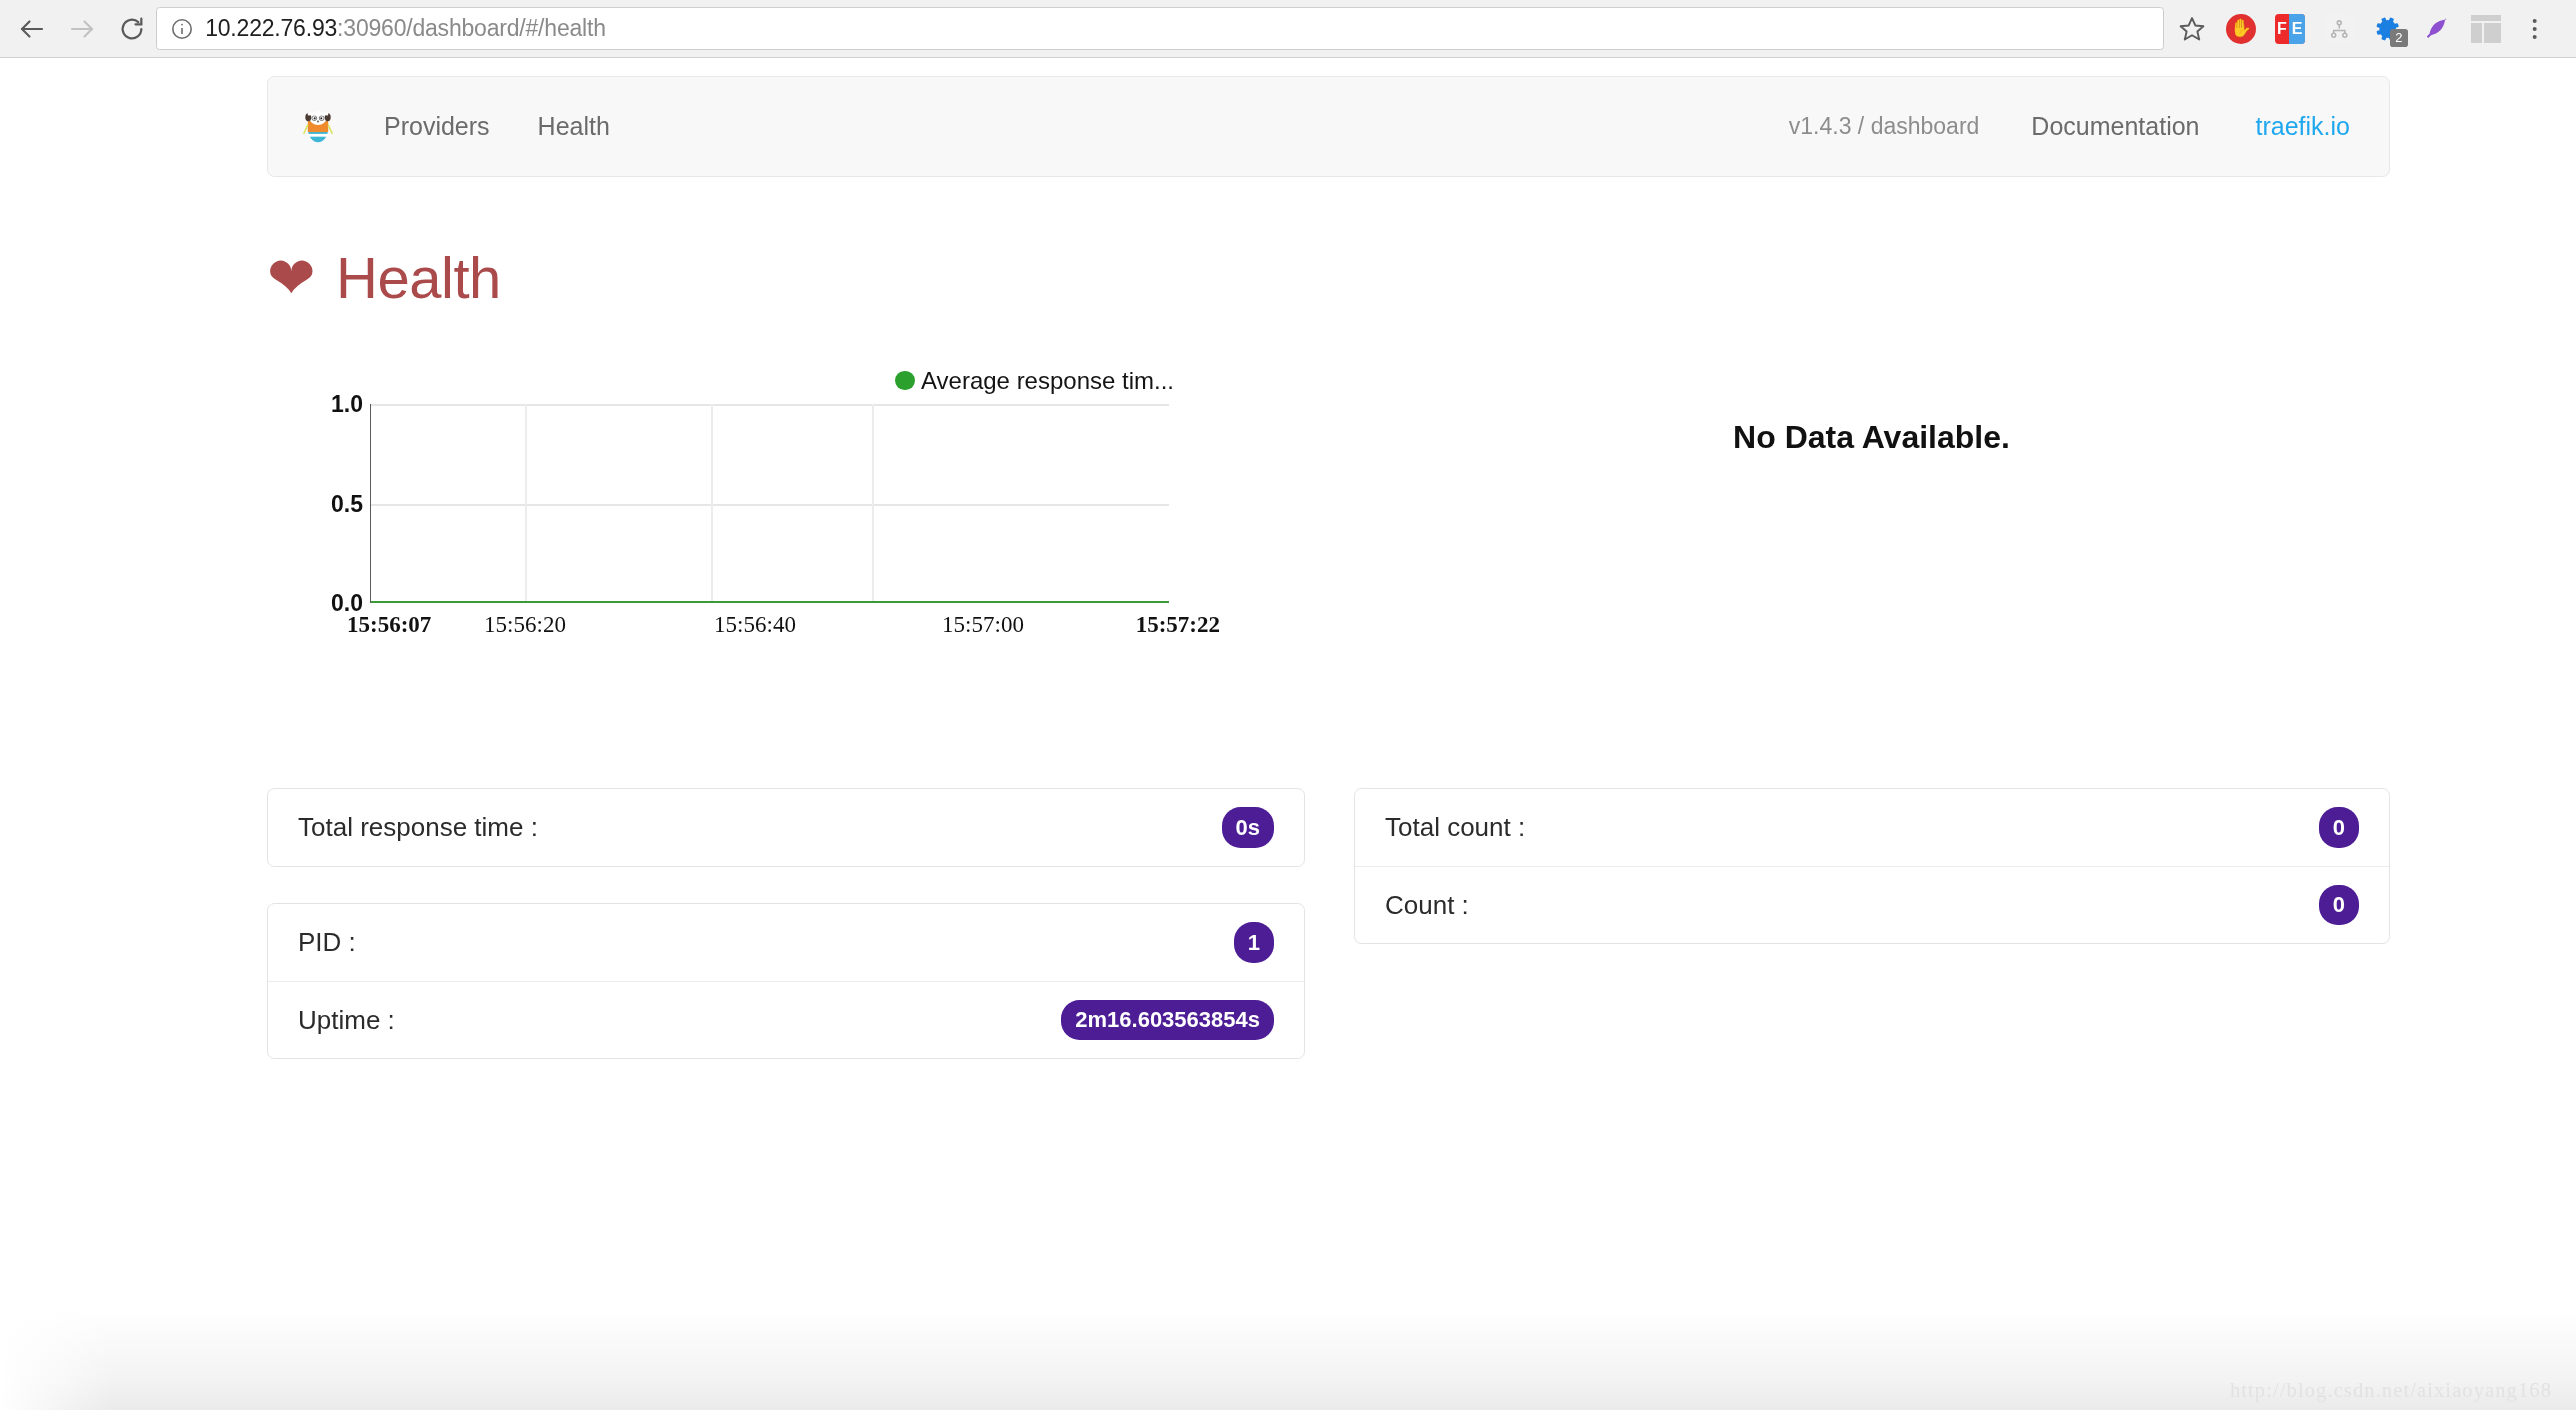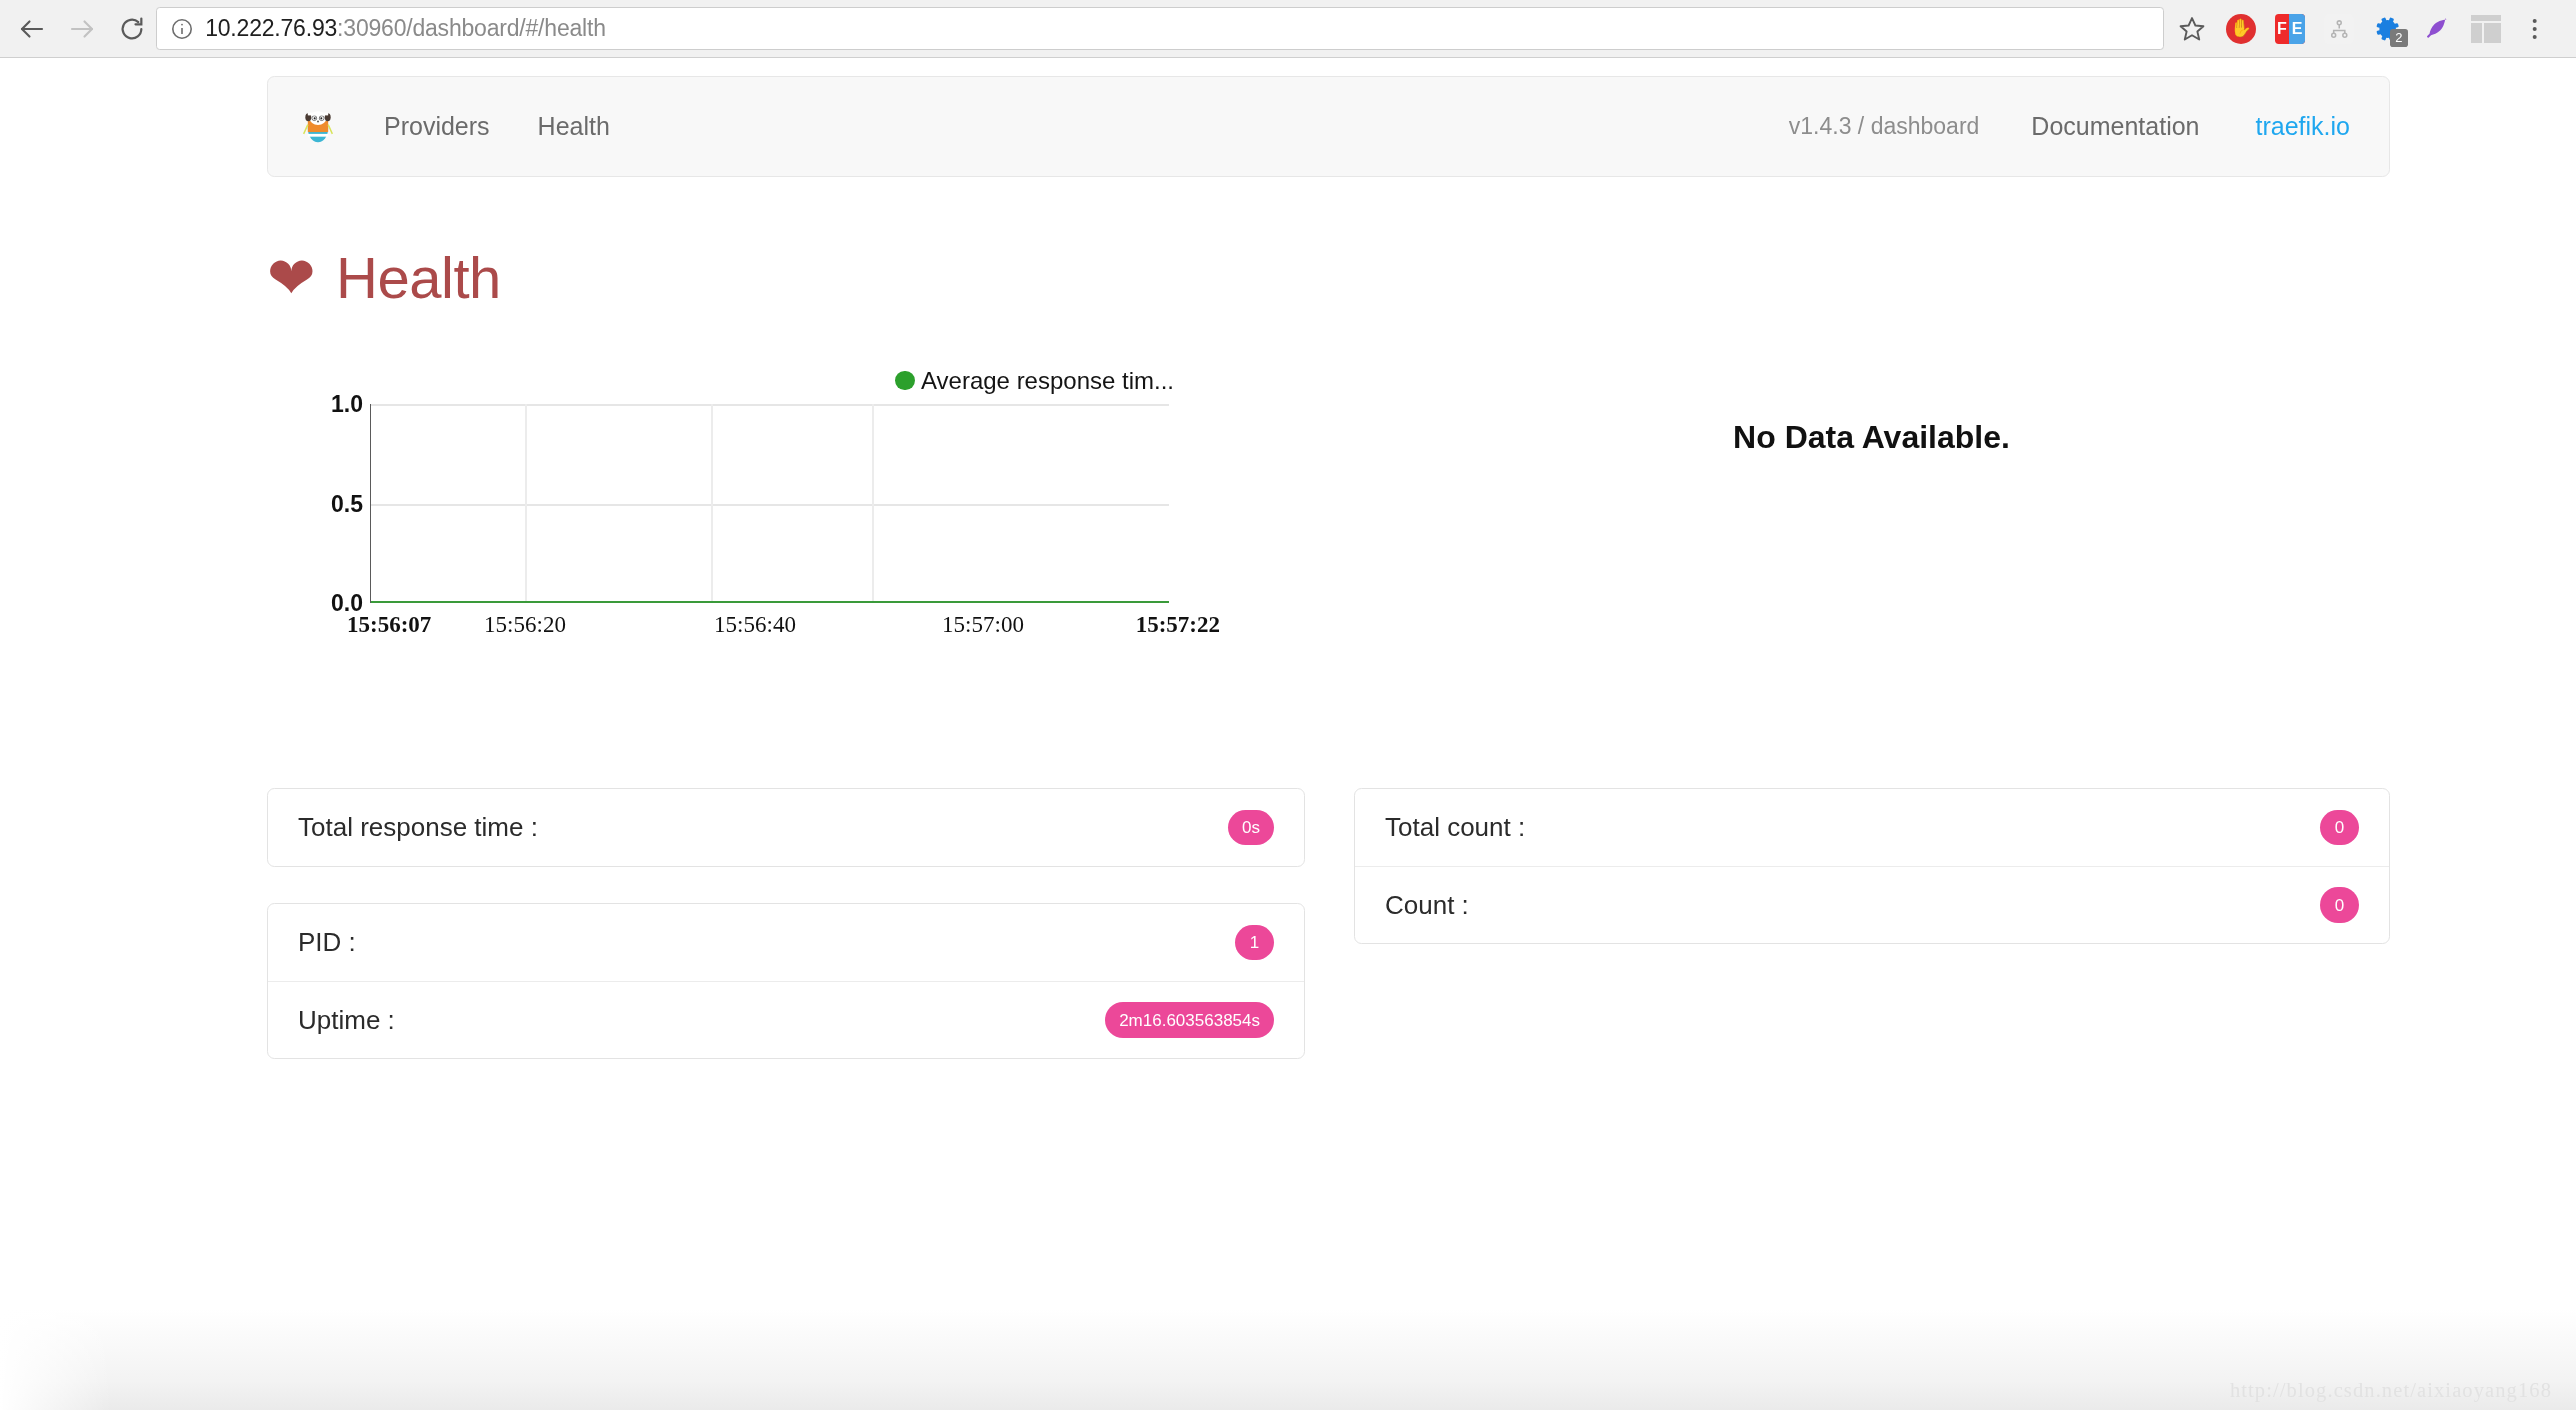--- a/index.html
+++ b/index.html
@@ -146,22 +146,22 @@
   .card {
     background: #ffffff; border: 0.9px solid #e3e3e3; border-radius: 7.4px; overflow: hidden;
   }
   .card-row {
     height: 77px; display: flex; align-items: center; padding: 0 30px;
     border-top: 0.9px solid #ececec;
   }
   .card-row:first-child { border-top: none; }
   .card-label { font-size: 26px; color: #2b2b2b; white-space: nowrap; }
   .badge {
-    margin-left: auto; background: #ec4899; color: #ffffff; border-radius: 18.6px;
-    font-size: 17px; font-weight: normal; line-height: 1;
+    margin-left: auto; background: #4c1d95; color: #ffffff; border-radius: 18.6px;
+    font-size: 22px; font-weight: bold; line-height: 1;
     padding: 9.3px 14px; min-width: 39px; text-align: center; white-space: nowrap;
   }
 
   .left-card-1 { position: absolute; left: 267px; top: 730px; width: 1038px; }
   .left-card-2 { position: absolute; left: 267px; top: 845px; width: 1038px; }
   .right-card-1 { position: absolute; left: 1354px; top: 730px; width: 1036px; }
 
   
   .bottom-fade {
     position: absolute; left: 0; bottom: 0; width: 2576px; height: 102px;

